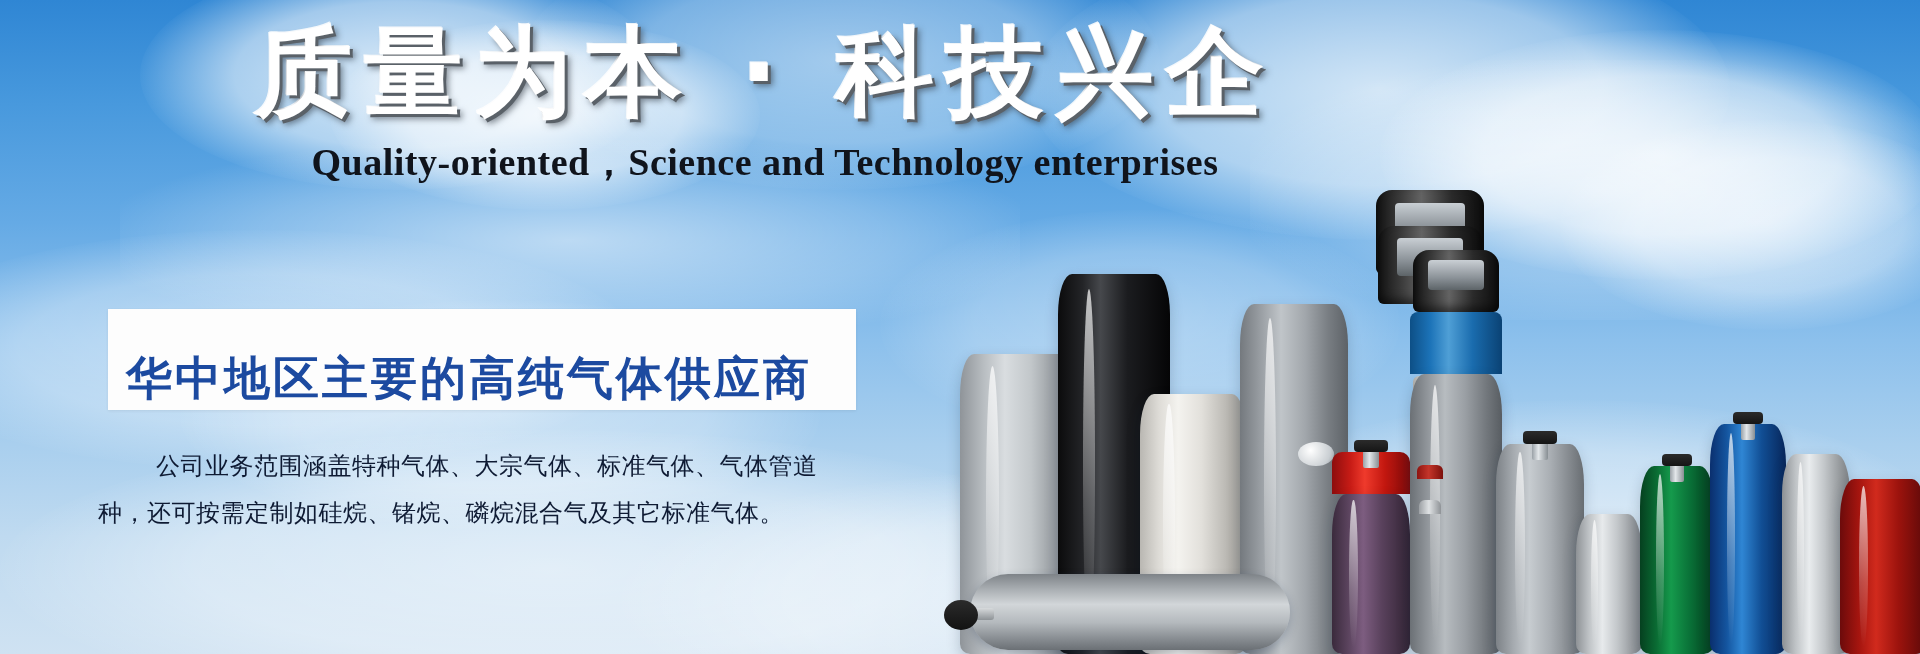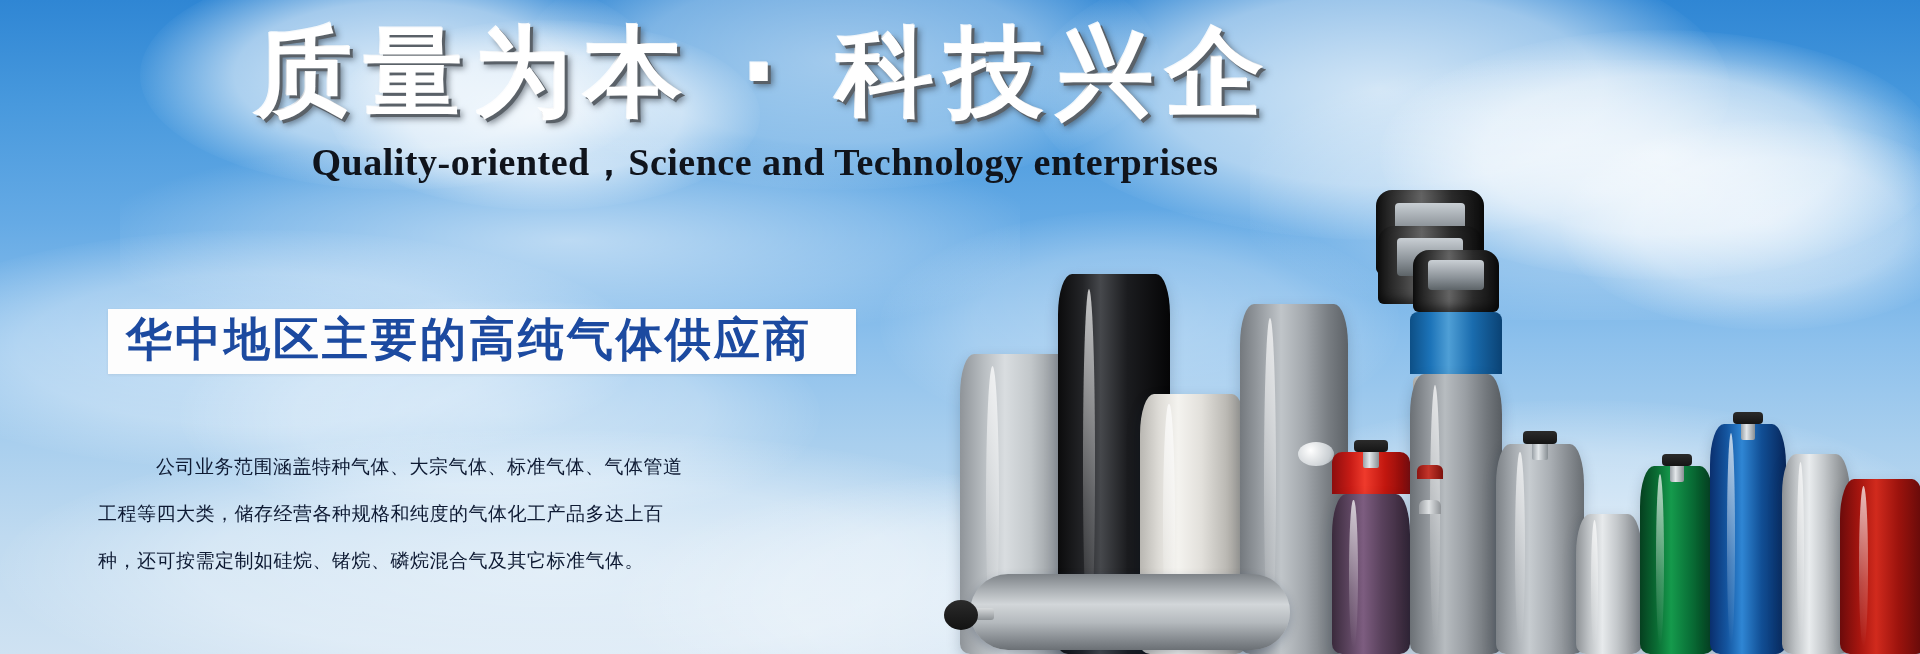--- a/index.html
+++ b/index.html
@@ -73,44 +73,44 @@
     letter-spacing: .5px;
     white-space: nowrap;
   }
 
   
   #slogan-box {
     position: absolute;
     left: 108px;
     top: 309px;
     width: 748px;
-    height: 65px;
+    height: 101px;
     background: #fdfdfd;
     box-shadow: 0 1px 3px rgba(0,0,0,.07);
     display: flex;
-    align-items: flex-start;
+    align-items: flex-end;
   }
   #slogan-text {
     font-family: "DejaVu Sans", "Liberation Sans", sans-serif;
     font-weight: 700;
     font-size: 46px;
     letter-spacing: 3px;
     color: #1c4aa0;
     padding-left: 18px;
     white-space: nowrap;
   }
 
   
   #paragraph {
     position: absolute;
     left: 98px;
     top: 443px;
     width: 800px;
     font-family: "DejaVu Serif", "Liberation Serif", serif;
-    font-size: 19px;
+    font-size: 24px;
     line-height: 47px;
     color: #0e1a33;
     letter-spacing: .5px;
   }
   #paragraph .line { white-space: nowrap; }
   #paragraph .indent { padding-left: 58px; }
 
   
   #cylinders {
     position: absolute;
@@ -307,21 +307,20 @@
     <div id="headline">质量为本 · 科技兴企</div>
     <div id="subheadline">Quality-oriented，Science and Technology enterprises</div>
   </div>
 
   <div id="slogan-box">
     <span id="slogan-text">华中地区主要的高纯气体供应商</span>
   </div>
 
   <div id="paragraph">
     <div class="line indent">公司业务范围涵盖特种气体、大宗气体、标准气体、气体管道</div>
-    <div class="line">工程等四大类，储存经营各种规格和纯度的气体化工产品多达上百</div>
     <div class="line">种，还可按需定制如硅烷、锗烷、磷烷混合气及其它标准气体。</div>
   </div>
 
   <div id="cylinders">
 
     <div class="cyl" id="cy1"></div>
     <div class="neck" id="cy1-neck"></div>
 
     <div class="cyl" id="cy2"></div>
     <div class="cap" id="cy2-cap">

